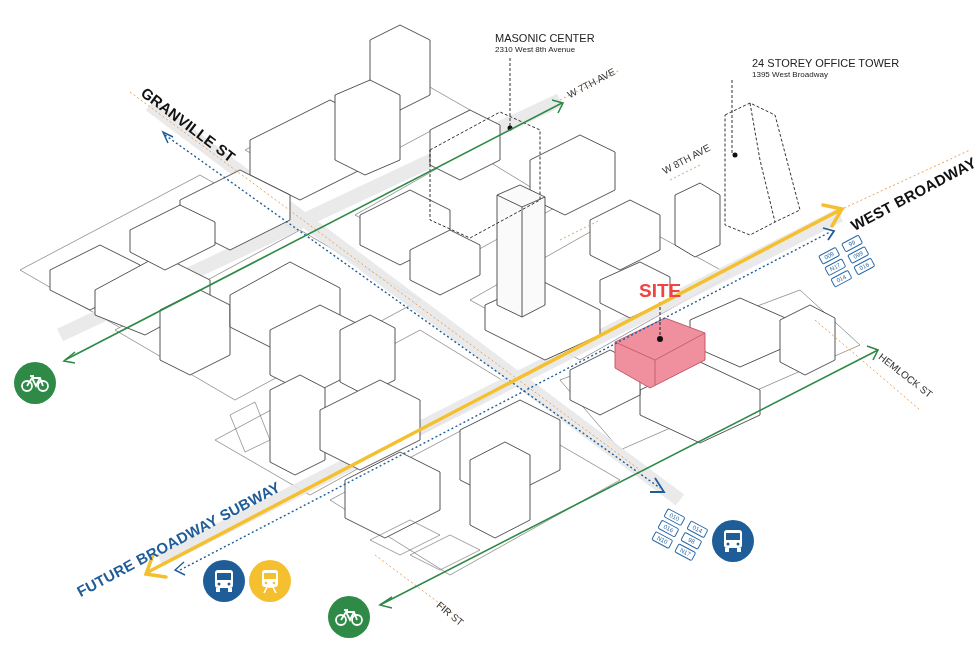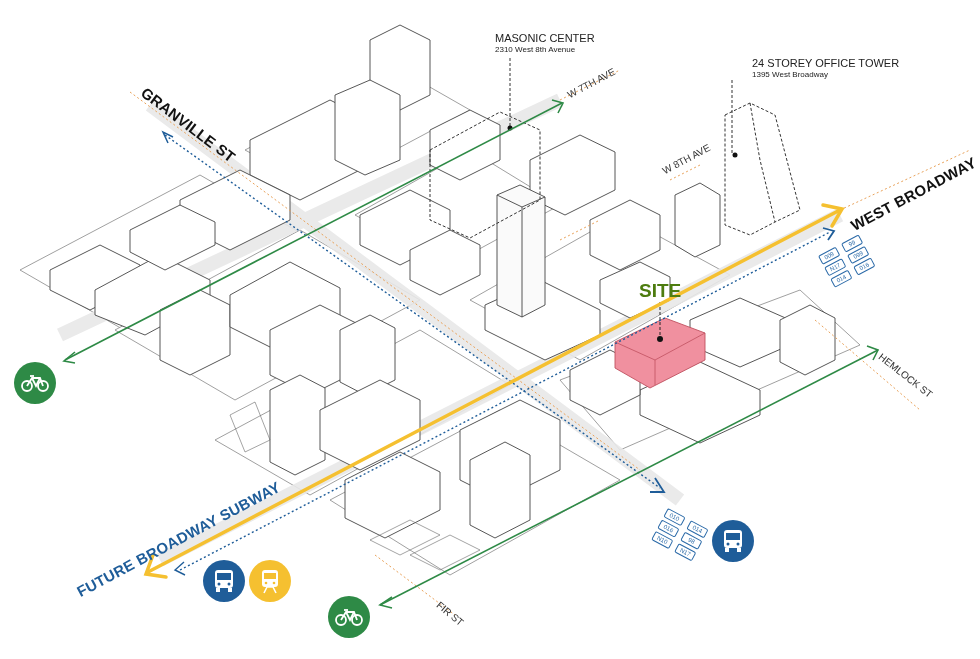--- a/index.html
+++ b/index.html
@@ -3,21 +3,21 @@
   <meta charset="utf-8">
   <style>
     html, body { margin:0; padding:0; background:#ffffff; }
     body { width:980px; height:659px; position:relative; overflow:hidden; font-family:"Liberation Sans", sans-serif; }
     #map { position:absolute; left:0; top:0; width:980px; height:659px; }
     .lbl { position:absolute; white-space:nowrap; transform-origin:left center; }
     .street-bold { font-weight:bold; font-size:15px; color:#111; letter-spacing:0.3px; }
     .street-small { font-size:10px; color:#333; }
     .bldg-title { font-size:11px; color:#222; line-height:13px; }
     .bldg-sub { font-size:8px; color:#222; line-height:10px; }
-    .site-lbl { font-weight:bold; font-size:19px; color:#4d7c0f; }
+    .site-lbl { font-weight:bold; font-size:19px; color:#ef4444; }
     .subway-lbl { font-weight:bold; font-size:15px; color:#1f5d99; letter-spacing:0.3px; }
     .icon-circle { position:absolute; border-radius:50%; display:flex; align-items:center; justify-content:center; }
     .tags { position:absolute; transform:rotate(-28deg); transform-origin:left top; display:grid; grid-template-columns:repeat(2, 20px); gap:3px 6px; }
     .tag { border:1px solid #2b6aa8; border-radius:2px; font-size:6px; color:#2b6aa8; text-align:center; height:8px; line-height:8px; background:#fff; }
   </style>
 </head>
 <body>
 
 <svg id="map" viewBox="0 0 980 659" xmlns="http://www.w3.org/2000/svg">
 

